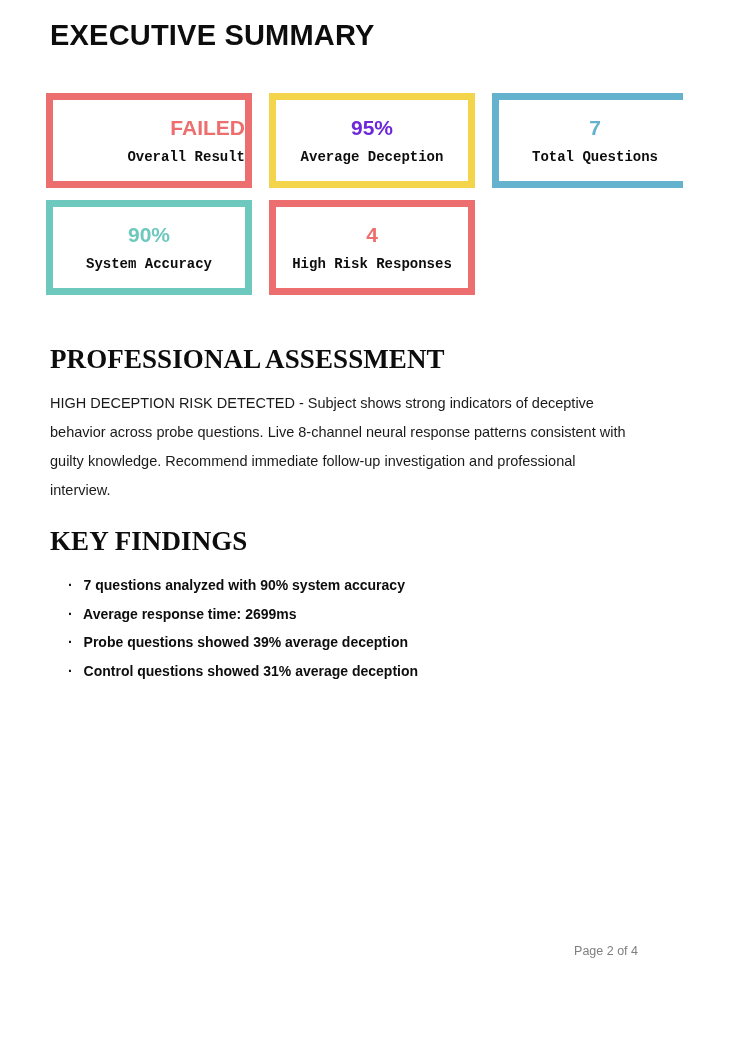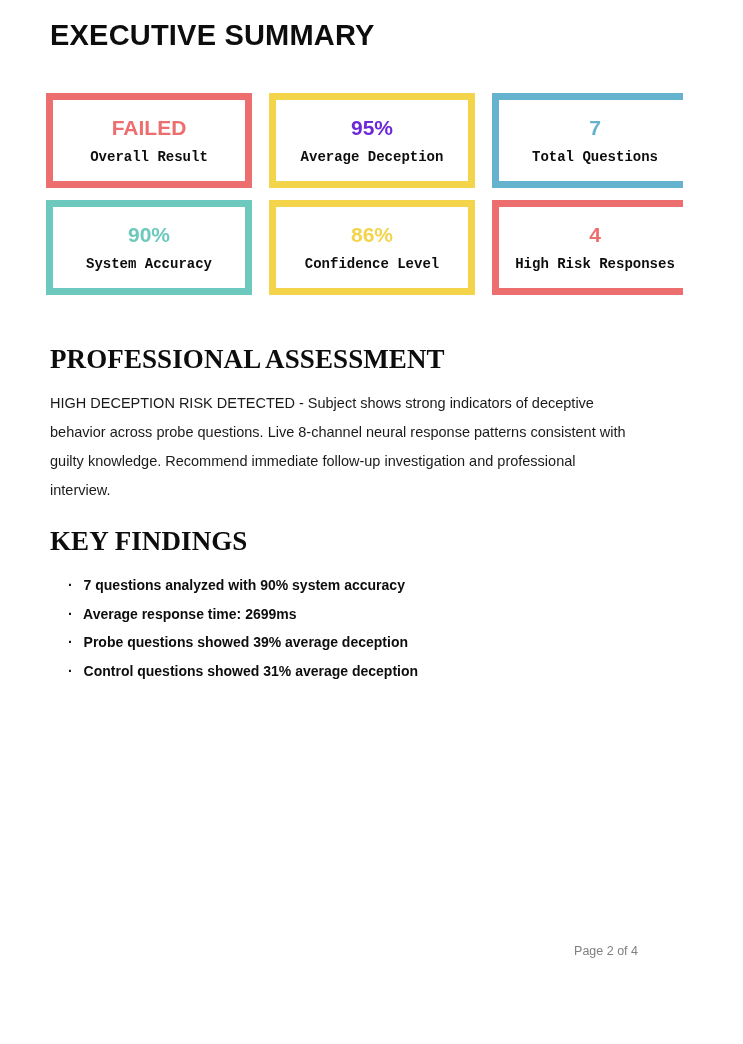--- a/index.html
+++ b/index.html
@@ -100,44 +100,40 @@
   }
 </style>
 </head>
 <body>
 
 <div class="page">
 
   <h1 class="page-title">EXECUTIVE SUMMARY</h1>
 
   <div class="cards-grid">
-    <div class="stat-card" style="border-color: rgb(237, 110, 110);">
+    <div class="stat-card" style="border-color: rgb(237, 110, 110); align-items: flex-end;">
       <div class="stat-value" style="color: rgb(237, 110, 110);">FAILED</div>
       <div class="stat-label">Overall Result</div>
     </div>
 
     <div class="stat-card" style="border-color: rgb(243, 212, 74);">
       <div class="stat-value" style="color: #6d28d9;">95%</div>
       <div class="stat-label">Average Deception</div>
     </div>
 
     <div class="stat-card" style="border-color: rgb(100, 178, 206);">
       <div class="stat-value" style="color: rgb(100, 178, 206);">7</div>
       <div class="stat-label">Total Questions</div>
     </div>
 
     <div class="stat-card" style="border-color: rgb(109, 200, 189);">
       <div class="stat-value" style="color: rgb(109, 200, 189);">90%</div>
       <div class="stat-label">System Accuracy</div>
     </div>
 
-    <div class="stat-card" style="border-color: rgb(243, 212, 74);">
-      <div class="stat-value" style="color: rgb(243, 212, 74);">86%</div>
-      <div class="stat-label">Confidence Level</div>
-    </div>
 
     <div class="stat-card" style="border-color: rgb(237, 110, 110);">
       <div class="stat-value" style="color: rgb(237, 110, 110);">4</div>
       <div class="stat-label">High Risk Responses</div>
     </div>
   </div>
 
   <h2 class="section-heading assessment-heading">PROFESSIONAL ASSESSMENT</h2>
 
   <p class="assessment-body">HIGH DECEPTION RISK DETECTED - Subject shows strong indicators of deceptive behavior across probe questions. Live 8-channel neural response patterns consistent with guilty knowledge. Recommend immediate follow-up investigation and professional interview.</p>

